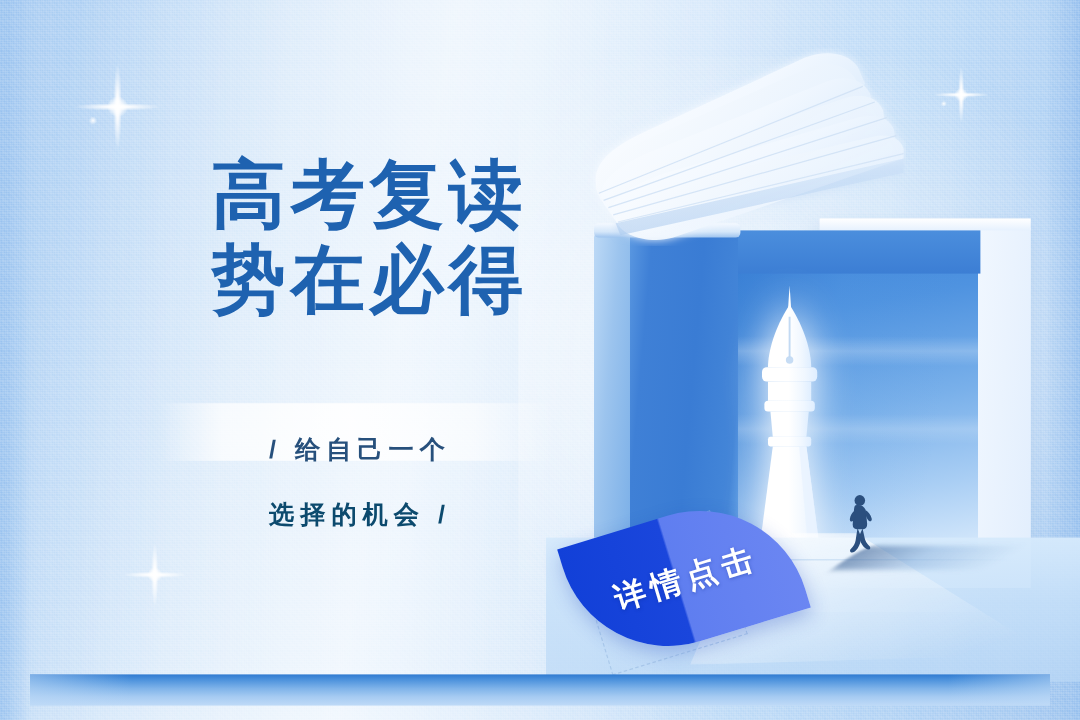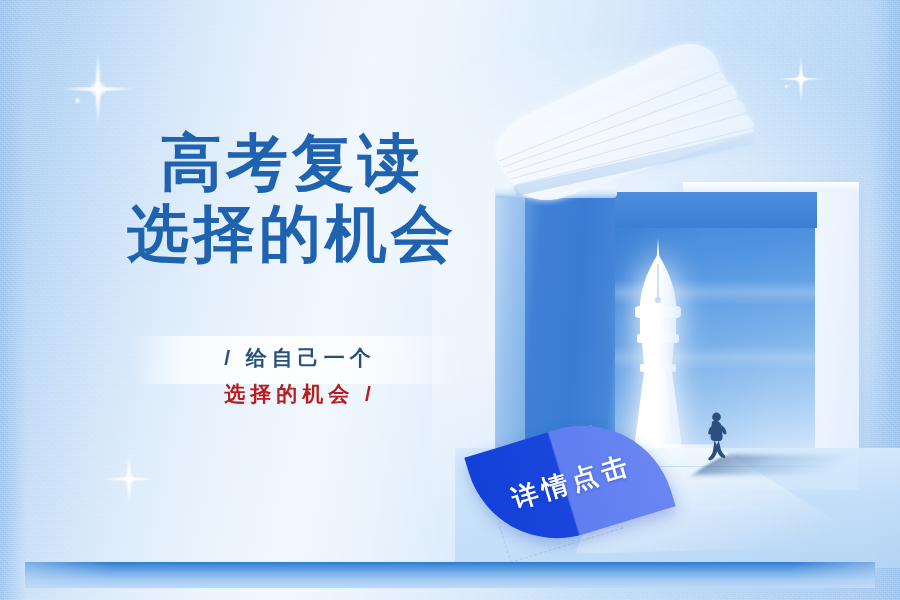--- a/index.html
+++ b/index.html
@@ -285,21 +285,21 @@
     left: 12px;
     top: 426px;
     width: 380px;
     height: 1px;
     background: linear-gradient(90deg, rgba(150,190,230,0) 0%, rgba(150,190,230,0.55) 25%, rgba(150,190,230,0.35) 70%, rgba(150,190,230,0) 100%);
   }
 
   
   .headline {
     position: absolute;
-    left: 112px;
+    left: 128px;
     top: 128px;
     width: 360px;
   }
   .headline-line {
     font-size: 62px;
     line-height: 1.14;
     font-weight: 700;
     letter-spacing: 4px;
     color: #1e62b0;
     text-align: center;
@@ -327,24 +327,25 @@
     width: 340px;
     text-align: center;
   }
   .sub-line {
     font-size: 21px;
     line-height: 36px;
     font-weight: 700;
     letter-spacing: 5px;
     color: #2b5580;
     white-space: nowrap;
+    margin-top: 18px;
   }
   .sub-line.l1 { color:#27507c; }
   .sub-line.l2 { color:#2c5d91; }
-  .sub-line.l3 { color:#b91c1c; }
+  .sub-line.l3 { color:#0c4a6e; }
 
   
   .cta {
     position: absolute;
     left: 476px;
     top: 428px;
     width: 188px;
     height: 108px;
     transform: rotate(-17deg);
   }
@@ -542,21 +543,21 @@
         <path d="M18.2,13 C20.6,14.2 22.6,17 23.4,20 C23.8,21.6 22.8,22.8 21.6,22.4 C20.4,22 19.4,20 18.6,18 Z"></path>
         <path d="M9.2,13.4 C7,15 5.6,17.6 5.2,20.4 C5,22 6.2,23 7.4,22.4 C8.6,21.8 9.4,19.8 10,17.8 Z"></path>
         <path d="M11.6,28 L10,38.4 C9.6,41 8.2,43.4 6,45.4 C4.8,46.6 5.4,48.4 7,48.4 C8.4,48.4 10.2,47 11.8,44.8 C13.4,42.4 14.4,39.6 14.8,36 Z"></path>
         <path d="M15.8,28.4 L17.6,36.6 C18.2,39.2 19.6,41.4 21.4,43 C22.8,44.2 22.4,46 20.8,46 C19.2,46 17.2,44.6 15.6,42.2 C14.2,40.2 13.4,37.4 13.2,34 Z"></path>
       </g>
     </svg>
   </div>
 
   <div class="headline">
     <div class="headline-line">高考复读</div>
-    <div class="headline-line">选择的机会</div>
+    <div class="headline-line">势在必得</div>
   </div>
 
   <div class="sub-band"></div>
   <div class="subtitle">
     <div class="sub-line l1">/  给自己一个</div>
     <div class="sub-line l3">选择的机会  /</div>
   </div>
 
   <div class="guide-box"></div>
   <div class="cta">

